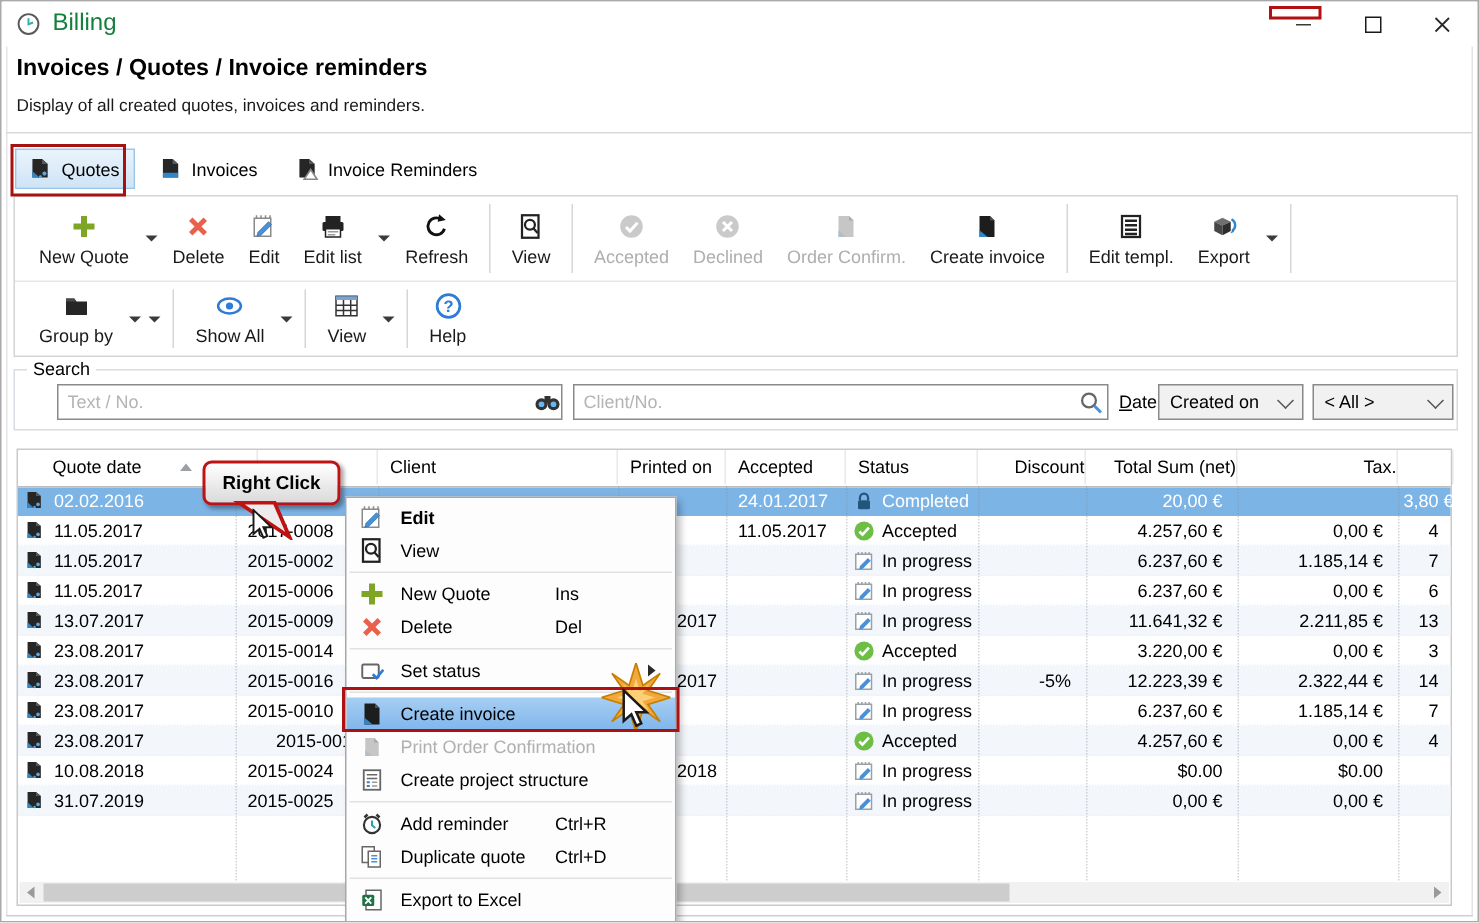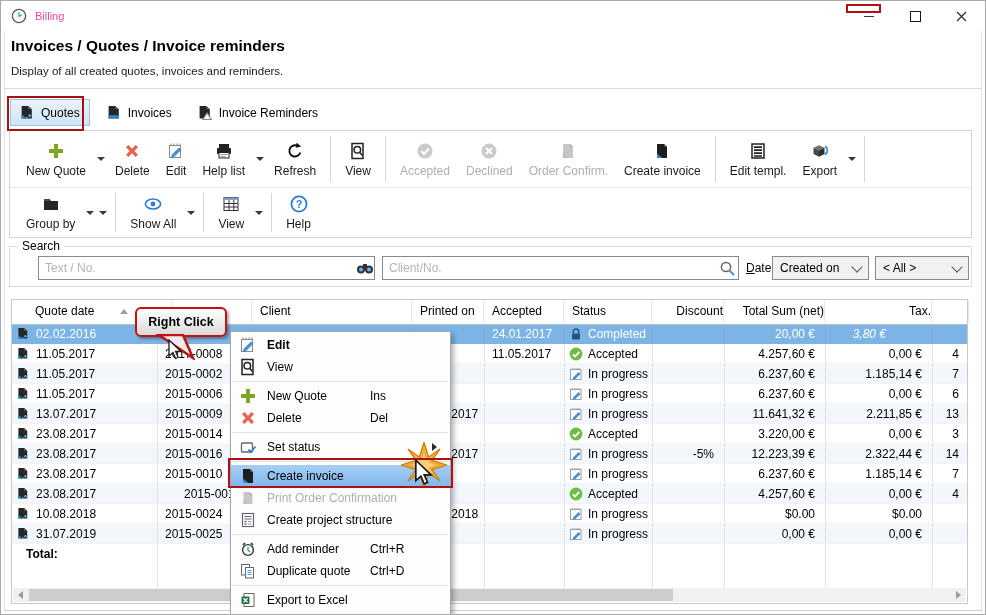--- a/index.html
+++ b/index.html
@@ -2,21 +2,21 @@
 <html><head>
 <meta charset="utf-8">
 <style>
   html,body{margin:0;padding:0;}
   body{width:986px;height:615px;position:relative;overflow:hidden;background:#f0f0f0;
        font-family:"Liberation Sans",sans-serif;-webkit-font-smoothing:antialiased;}
   .window{position:absolute;inset:0;background:#fff;border:1px solid #a9a9a9;box-sizing:border-box;overflow:hidden;}
   
   .titlebar{position:absolute;left:1px;top:0;right:1px;height:30px;background:#fff;display:flex;align-items:center;}
   .app-ico{margin-left:9px;display:flex;}
-  .title-text{margin-left:8px;font-size:11px;color:#ec4899;}
+  .title-text{margin-left:8px;font-size:16px;color:#15803d;}
   .win-controls{margin-left:auto;display:flex;height:30px;}
   .win-btn{width:46px;height:30px;display:flex;align-items:center;justify-content:center;}
   .min-glyph{width:10px;height:1px;background:#3a3a3a;}
   .max-glyph{width:9px;height:9px;border:1px solid #1a1a1a;}
   .frame-l{position:absolute;left:3px;top:30px;bottom:4px;width:1px;background:#e4e4e4;}
   .frame-r{position:absolute;right:3px;top:30px;bottom:4px;width:1px;background:#e4e4e4;}
   .frame-b{position:absolute;left:3px;right:3px;bottom:3px;height:1px;background:#cfcfcf;}
   .artifact-red{position:absolute;left:845px;top:3px;width:31px;height:5px;border:2px solid #b21111;}
   
   .page-title{position:absolute;left:10px;top:36px;font-size:15.5px;font-weight:bold;color:#000;}
@@ -200,21 +200,21 @@
         </div>
         <div class="tb-btn">
           <span class="ico">
             <svg width="20" height="20" viewBox="0 0 20 20">
               <rect x="5" y="3" width="10" height="4" fill="#222"></rect>
               <rect x="3" y="7" width="14" height="6" rx="1" fill="#222"></rect>
               <rect x="5" y="11.5" width="10" height="5.5" fill="#fff" stroke="#222"></rect>
               <path d="M6.5 13.5h7M6.5 15.5h5" stroke="#999"></path>
             </svg>
           </span>
-          <span class="lbl">Help list</span>
+          <span class="lbl">Edit list</span>
         </div>
         <div class="dd"></div>
         <div class="tb-btn">
           <span class="ico">
             <svg width="20" height="20" viewBox="0 0 20 20">
               <path d="M15.3 11.5A5.6 5.6 0 1 1 13 5.2" fill="none" stroke="#111" stroke-width="1.9"></path>
               <path d="M11.7 1.8 16.2 5.6l-5.4 1.2z" fill="#111"></path>
             </svg>
           </span>
           <span class="lbl">Refresh</span>
@@ -401,21 +401,21 @@
           <div class="g-cell" style="left: 400px; width: 72px; padding-left: 6px;"></div>
           <div class="g-cell" style="left: 472px; width: 80px;">24.01.2017</div>
           <div class="g-cell" style="left: 552px; width: 88px; padding-left: 24px;"><span class="ico" style="position: absolute; left: 5px; top: 3px;">
               <svg width="14" height="14" viewBox="0 0 14 14">
                 <path d="M4.3 6.5V4.8a2.7 2.7 0 0 1 5.4 0v1.7" fill="none" stroke="#24567d" stroke-width="1.5"></path>
                 <rect x="3" y="6.5" width="8" height="6" rx="1" fill="#24567d"></rect>
               </svg>
             </span>Completed</div>
           <div class="g-cell right" style="left: 640px; width: 72px;"></div>
           <div class="g-cell right" style="left: 712px; width: 101px;">20,00 €</div>
-          <div class="g-cell right" style="left: 777px; width: 107px; font-style: italic;">3,80 €</div>
+          <div class="g-cell right" style="left: 860px; width: 107px;">3,80 €</div>
           <div class="g-cell right" style="left: 920px; width: 37px;"></div>
         </div>
         <div class="grow" style="top: 44px;">
           <div class="g-cell" style="left: 0px; width: 145px; padding-left: 24px;"><span class="ico" style="position: absolute; left: 5px; top: 3px;">
               <svg width="13" height="13" viewBox="0 0 14 14">
                 <path d="M1.5 1h6l3.5 3v8.5H1.5z" fill="#262626"></path>
                 <path d="M7.5 1 11 4H7.5z" fill="#595959"></path>
                 <path d="M1.5 8.5 6 12.5H1.5z" fill="#2f86c8"></path>
                 <circle cx="9" cy="10" r="1.3" fill="#57a7e0"></circle>
                 <circle cx="6.5" cy="11.9" r="0.9" fill="#57a7e0"></circle>
@@ -662,21 +662,20 @@
                 <path d="M3.2 2.5V1M5.6 2.5V1M8 2.5V1M10.4 2.5V1" stroke="#9aa0a6"></path>
                 <path d="M4.3 10.3 9.6 5l1.9 1.9-5.3 5.3-2.4.5z" fill="#4a90d9"></path>
               </svg>
             </span>In progress</div>
           <div class="g-cell right" style="left: 640px; width: 72px;"></div>
           <div class="g-cell right" style="left: 712px; width: 101px;">0,00 €</div>
           <div class="g-cell right" style="left: 813px; width: 107px;">0,00 €</div>
           <div class="g-cell right" style="left: 920px; width: 37px;"></div>
         </div>
       </div>
-    <div class="total-row" id="totalrow">Total:</div>
     <div id="vlines">
         <div class="vline" style="left: 145px;"></div>
         <div class="vline" style="left: 240px;"></div>
         <div class="vline" style="left: 400px;"></div>
         <div class="vline" style="left: 472px;"></div>
         <div class="vline" style="left: 552px;"></div>
         <div class="vline" style="left: 640px;"></div>
         <div class="vline" style="left: 712px;"></div>
         <div class="vline" style="left: 813px;"></div>
         <div class="vline" style="left: 920px;"></div>

